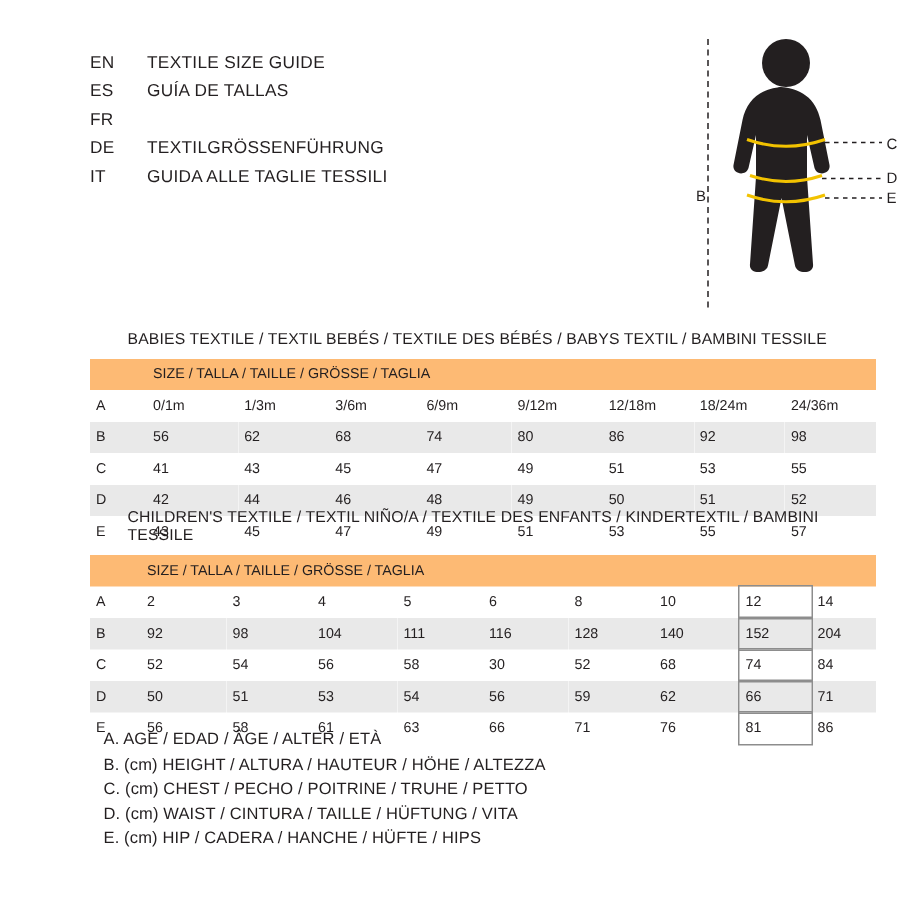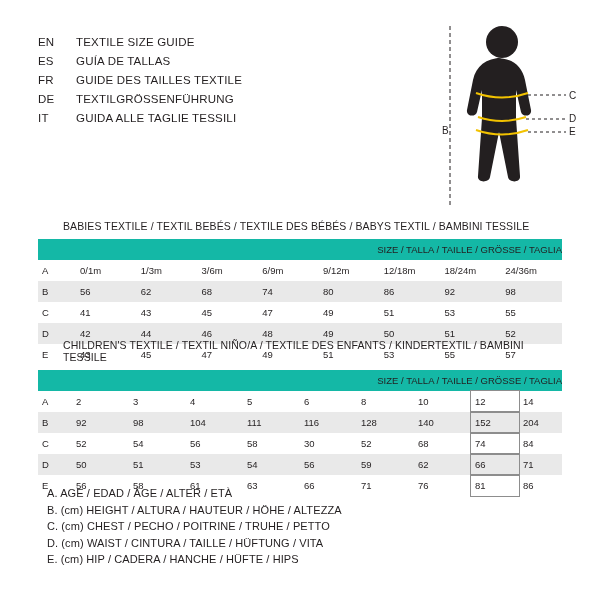--- a/index.html
+++ b/index.html
@@ -12,20 +12,21 @@
     background: #ffffff;
     font-family: "Liberation Sans", sans-serif;
     color: #231f20;
     position: relative;
     overflow: hidden;
   }
   .page {
     position: absolute;
     inset: 0;
     padding: 0;
+    margin-left: 22px;
   }
 
   
   .header {
     position: absolute;
     left: 38px;
     top: 36px;
     width: 300px;
   }
   .lang-row {
@@ -86,22 +87,21 @@
     padding: 3px 0 3px 4px;
     height: 15px;
     color: #231f20;
     white-space: nowrap;
     overflow: hidden;
   }
   table.size tr.shaded td {
     background: #e9e9e9;
   }
   table.size tr.header-row td {
-    background: #14b8a6;
-    text-align: right;
+    background: #fdba74;
   }
   td.rowlabel {
     width: 34px;
   }
   td.headlabel {
     width: 34px;
   }
   td.headtitle {
     font-size: 9.5px;
   }
@@ -135,21 +135,20 @@
     <div class="lang-row">
       <span class="lang-code">EN</span>
       <span class="lang-title">TEXTILE SIZE GUIDE</span>
     </div>
     <div class="lang-row">
       <span class="lang-code">ES</span>
       <span class="lang-title">GUÍA DE TALLAS</span>
     </div>
     <div class="lang-row">
       <span class="lang-code">FR</span>
-      <span class="lang-title">GUIDE DES TAILLES TEXTILE</span>
     </div>
     <div class="lang-row">
       <span class="lang-code">DE</span>
       <span class="lang-title">TEXTILGRÖSSENFÜHRUNG</span>
     </div>
     <div class="lang-row">
       <span class="lang-code">IT</span>
       <span class="lang-title">GUIDA ALLE TAGLIE TESSILI</span>
     </div>
   </div>

